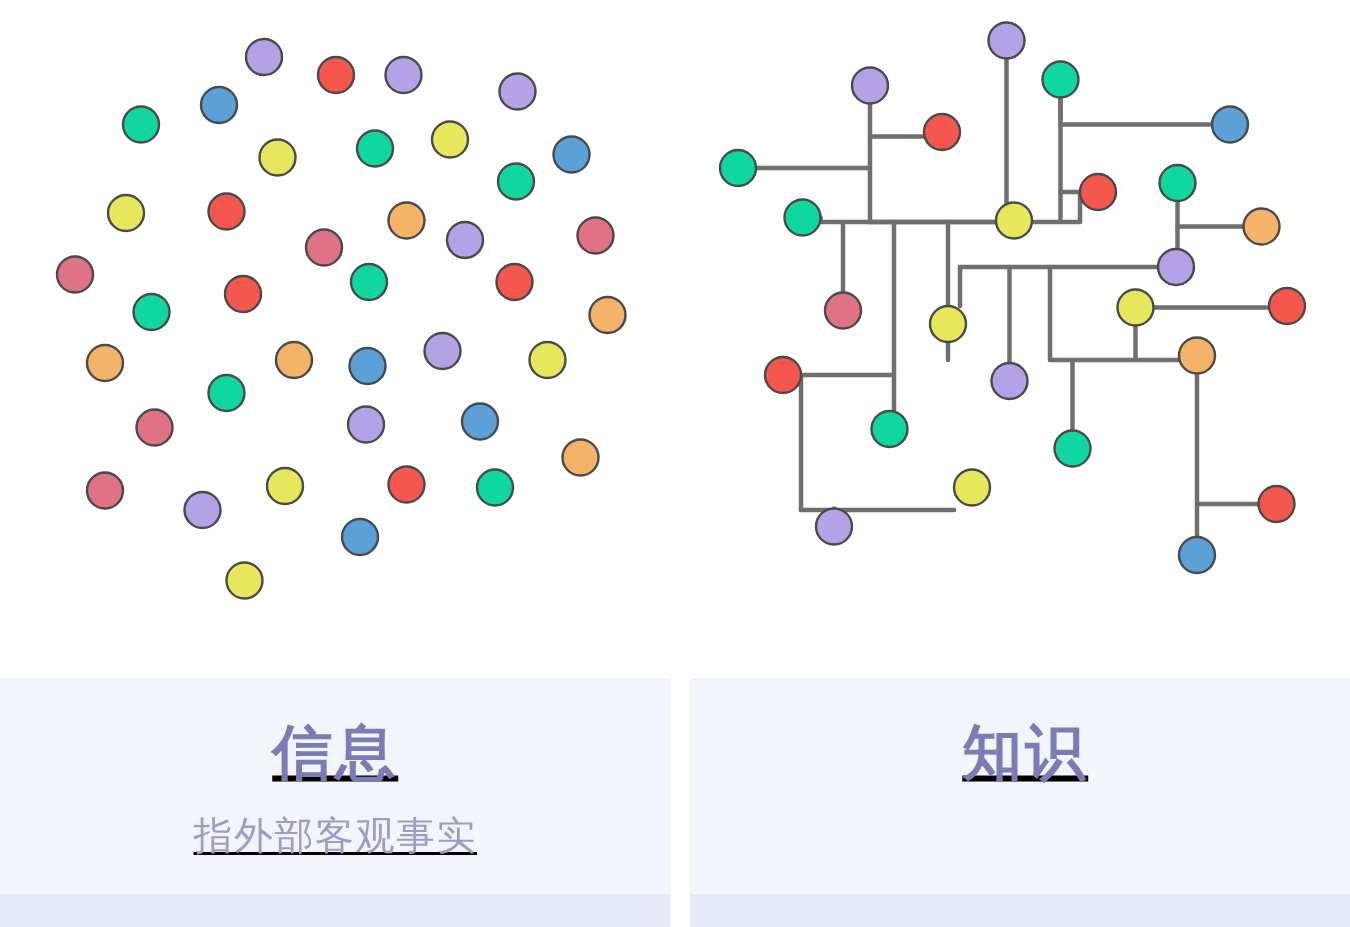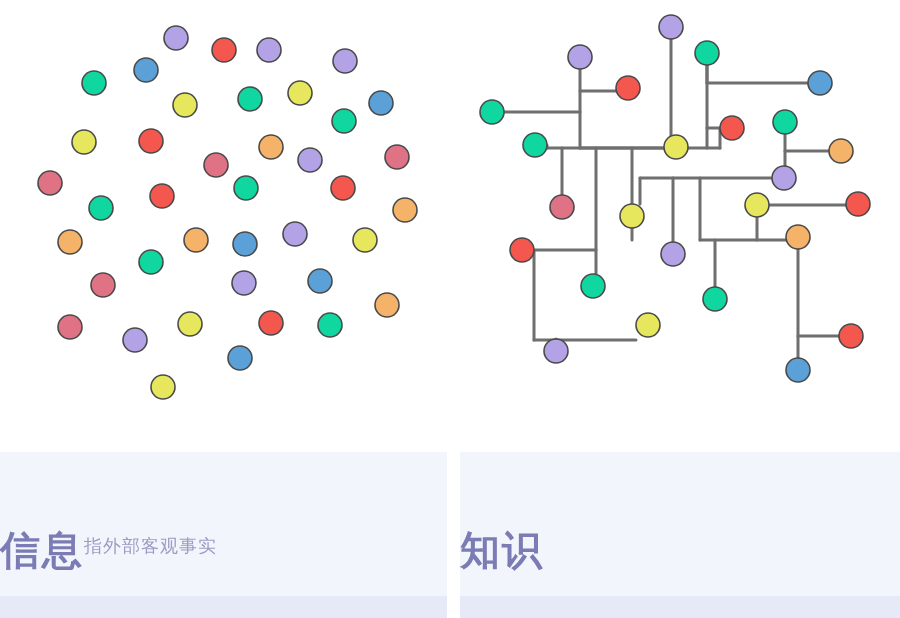--- a/index.html
+++ b/index.html
@@ -18,36 +18,36 @@
   .illus.left{left:0;width:450px;}
   .illus.right{left:450px;width:450px;}
   .illus svg{display:block;width:100%;height:100%;}
 
   
   .cards{position:absolute;left:0;top:452px;width:900px;height:166px;}
   .card{
     position:absolute;top:0;width:447px;height:166px;
     background:#f3f5fd;
     box-sizing:border-box;
-    display:flex;flex-direction:row;
-    align-items:center;justify-content:flex-start;
+    display:flex;flex-direction:column;
+    align-items:center;justify-content:flex-start;text-decoration:underline;
   }
   .card.left{left:0;}
   .card.right{left:460px;gap:45px;}
   .card .title{
     margin-top:30px;
     font-size:40px;
     font-weight:bold;
     color:#7c7cb4;
     letter-spacing:2px;
     line-height:1;
   }
   .card .subtitle{
     margin-top:22px;
-    font-size:18px;
+    font-size:26px;
     color:#9c9cc4;
     letter-spacing:1px;
     line-height:1;
   }
   .card .footbar{
     position:absolute;left:0;bottom:0;width:100%;height:22px;
     background:#e6e9f8;
   }
 </style>
 </head>

